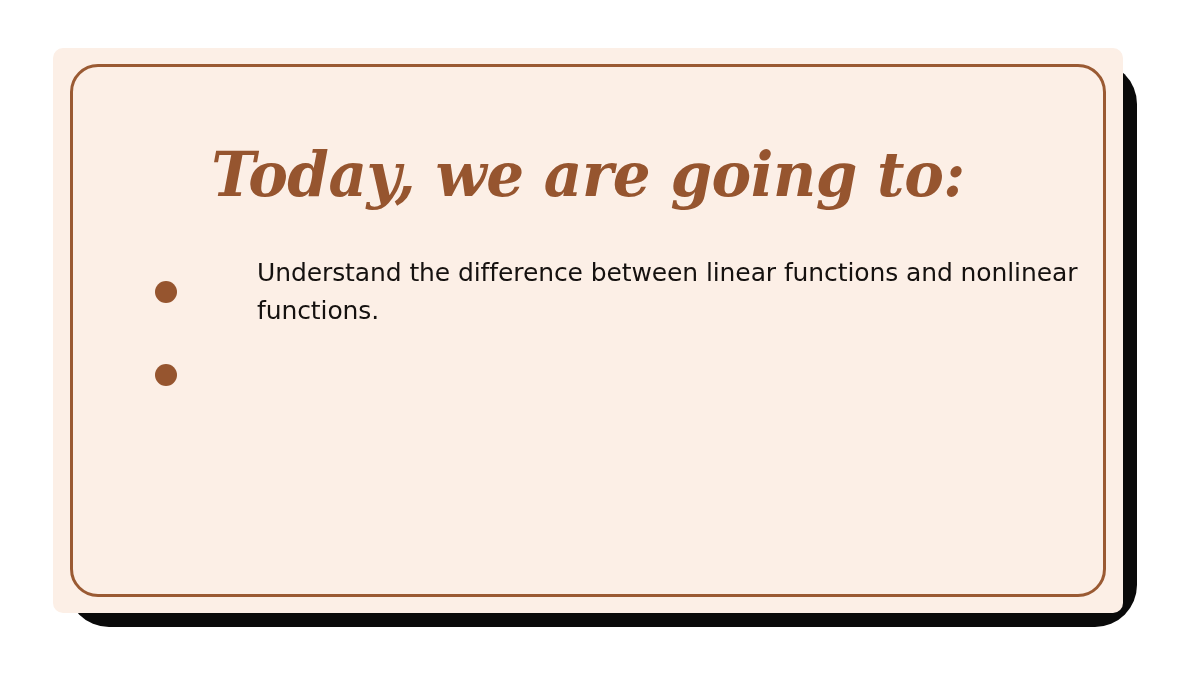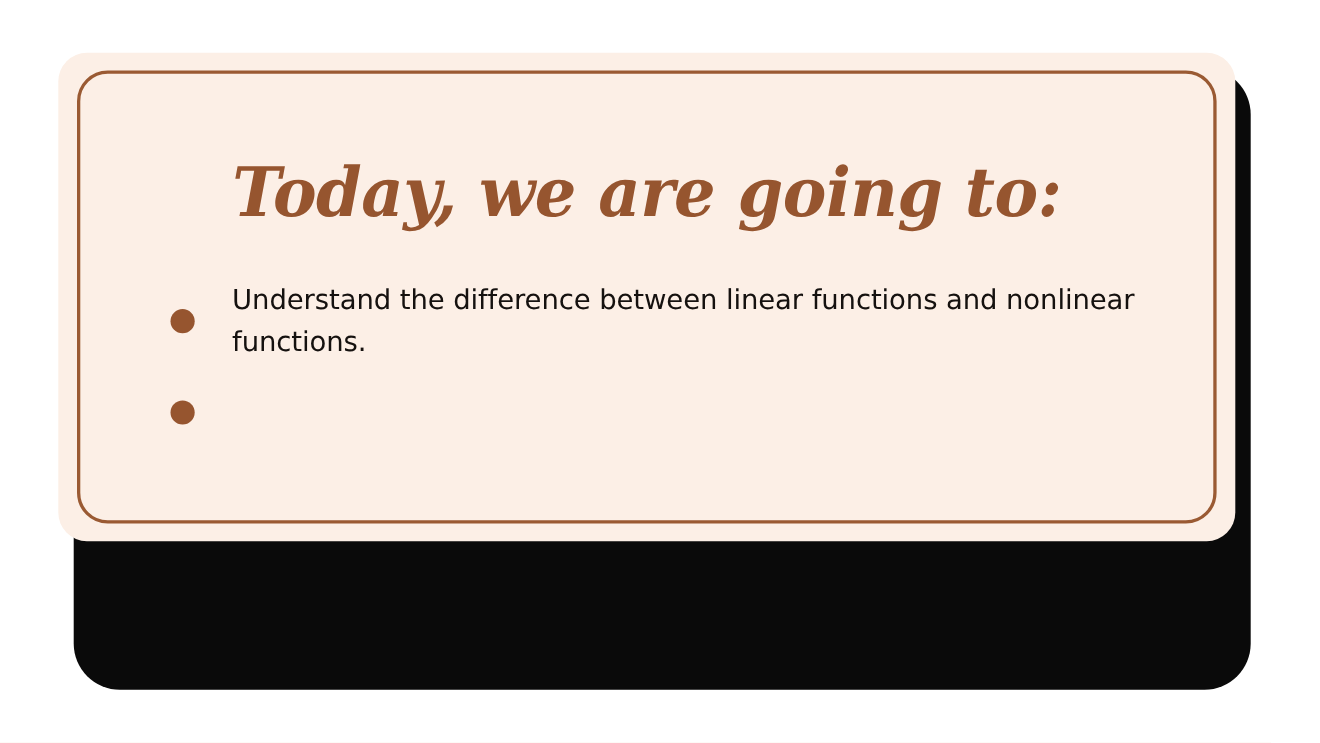--- a/index.html
+++ b/index.html
@@ -30,23 +30,23 @@
     height: 565px;
     background: #0a0a0a;
     border-radius: 42px;
   }
 
   .card {
     position: absolute;
     left: 53px;
     top: 48px;
     width: 1070px;
-    height: 444px;
+    height: 565px;
     background: #fcefe6;
-    border-radius: 26px;
+    border-radius: 10px;
     box-sizing: border-box;
   }
 
   
   .card-inner-border {
     position: absolute;
     left: 17px;
     top: 16px;
     right: 17px;
     bottom: 16px;
@@ -85,20 +85,21 @@
     position: absolute;
     left: 96px;
     top: 206px;
     width: 930px;
   }
 
   .bullet-row {
     position: relative;
     display: flex;
     align-items: flex-start;
+    gap: 46px;
   }
 
   .bullet-dot-cell {
     position: relative;
     width: 62px;
     flex: 0 0 62px;
     align-self: center;
   }
 
   .bullet-dot {

